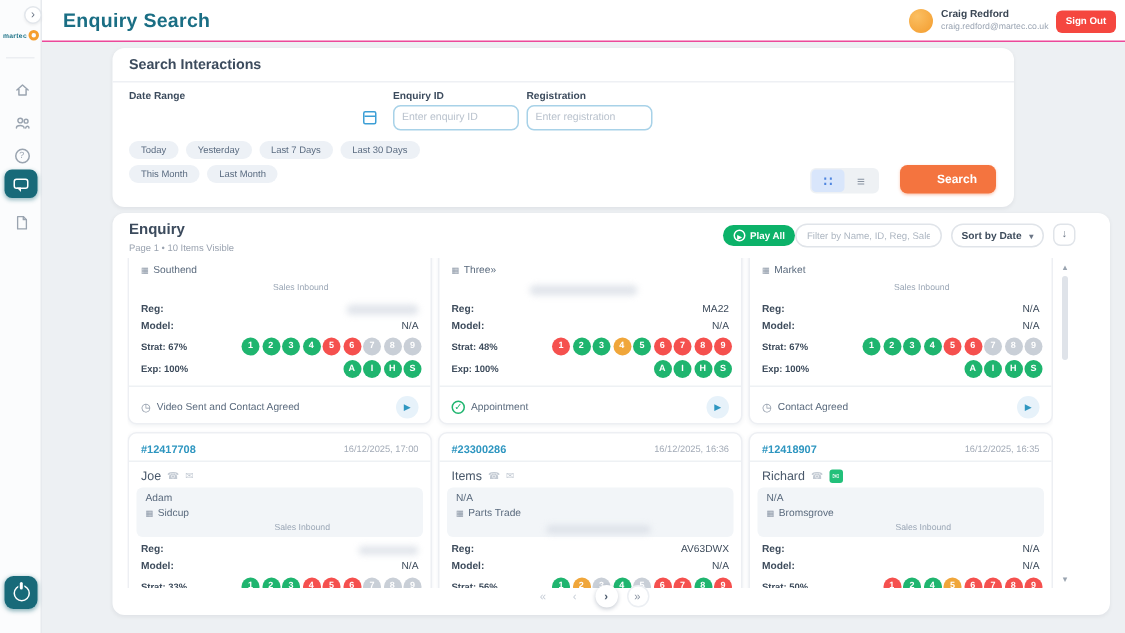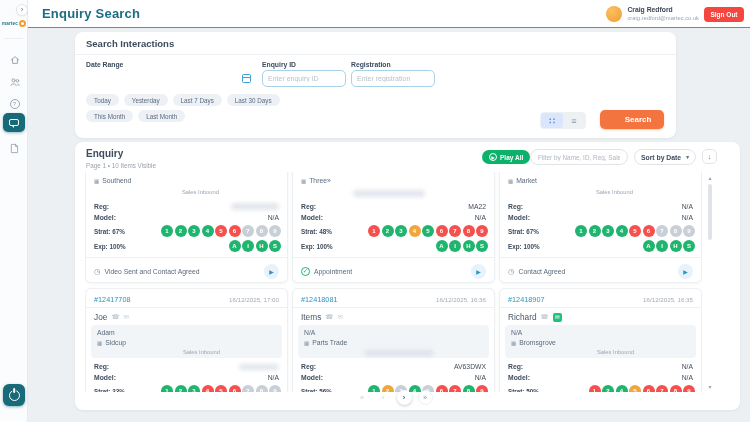--- a/index.html
+++ b/index.html
@@ -80,21 +80,21 @@
   .circles { display:flex; }
   .circle { width:12px; height:12px; border-radius:50%; margin-left:1.5px; color:#fff; font-size:6px; font-weight:bold; display:flex; align-items:center; justify-content:center; }
   .c-green { background:#1fb56f; } .c-red { background:#f5504e; } .c-amber { background:#f0a63a; } .c-gray { background:#c9cfd7; }
   .cfoot { position:absolute; left:0; right:0; top:94px; height:27px; border-top:1px solid #eef1f4; display:flex; align-items:center; padding:0 8px; gap:4px; }
   .status-icon { font-size:7.5px; color:#8d98a7; }
   .status-icon.chk { color:#1fb56f; font-size:6.5px; width:9px; height:9px; border:1px solid #1fb56f; border-radius:50%; display:flex; align-items:center; justify-content:center; }
   .status-text { font-size:6.8px; color:#5a6a7d; flex:1; }
   .play-btn { width:15px; height:15px; border-radius:50%; background:#e7f2fa; color:#2e96c0; font-size:6px; display:flex; align-items:center; justify-content:center; cursor:pointer; }
 
   .id-row { position:absolute; left:8px; right:8px; top:6px; display:flex; justify-content:space-between; align-items:center; }
-  .enq-id { font-size:7.3px; font-weight:normal; color:#2e96c0; cursor:pointer;text-align:center; }
+  .enq-id { font-size:7.3px; font-weight:bold; color:#2e96c0; cursor:pointer;text-align:center; }
   .enq-date { font-size:6.2px; color:#a3abb7; }
   .card-div { position:absolute; left:0; right:0; top:18px; border-top:1px solid #eef1f4; }
   .name-row { position:absolute; left:8px; top:23px; display:flex; align-items:center; gap:4px; }
   .c-name { font-size:8.3px; color:#49586a; }
   .mini-ic { font-size:6.5px; color:#c3cad3; }
   .mini-ic.green { background:#22c07a; color:#fff; width:9px; height:9px; border-radius:2px; display:flex; align-items:center; justify-content:center; font-size:5.5px; }
   .inner-box { position:absolute; left:5px; right:5px; top:36px; height:33px; background:#f2f5f8; border-radius:4px; }
   .ib-sales { position:absolute; left:6px; top:4px; font-size:6.8px; color:#5a6a7d; }
   .ib-loc { position:absolute; left:6px; top:14px; display:flex; align-items:center; gap:3px; font-size:6.8px; color:#5a6a7d; }
   .ib-badge { position:absolute; left:0; right:0; top:24px; text-align:center; font-size:5.8px; color:#9aa6b5; padding-left:30px; }
@@ -398,21 +398,21 @@
               <span class="circle c-red">6</span>
               <span class="circle c-gray">7</span>
               <span class="circle c-gray">8</span>
               <span class="circle c-gray">9</span>
             </span>
           </div>
       </div>
 
       <div class="rcard row2 col1">
         <div class="id-row">
-          <span class="enq-id">#12418081</span>
+          <span class="enq-id">#23300286</span>
           <span class="enq-date">16/12/2025, 16:36</span>
         </div>
         <div class="card-div"></div>
         <div class="name-row">
           <span class="c-name">Items</span>
           <span class="mini-ic">☎</span>
           <span class="mini-ic">✉</span>
         </div>
         <div class="inner-box">
           <div class="ib-sales">N/A</div>

